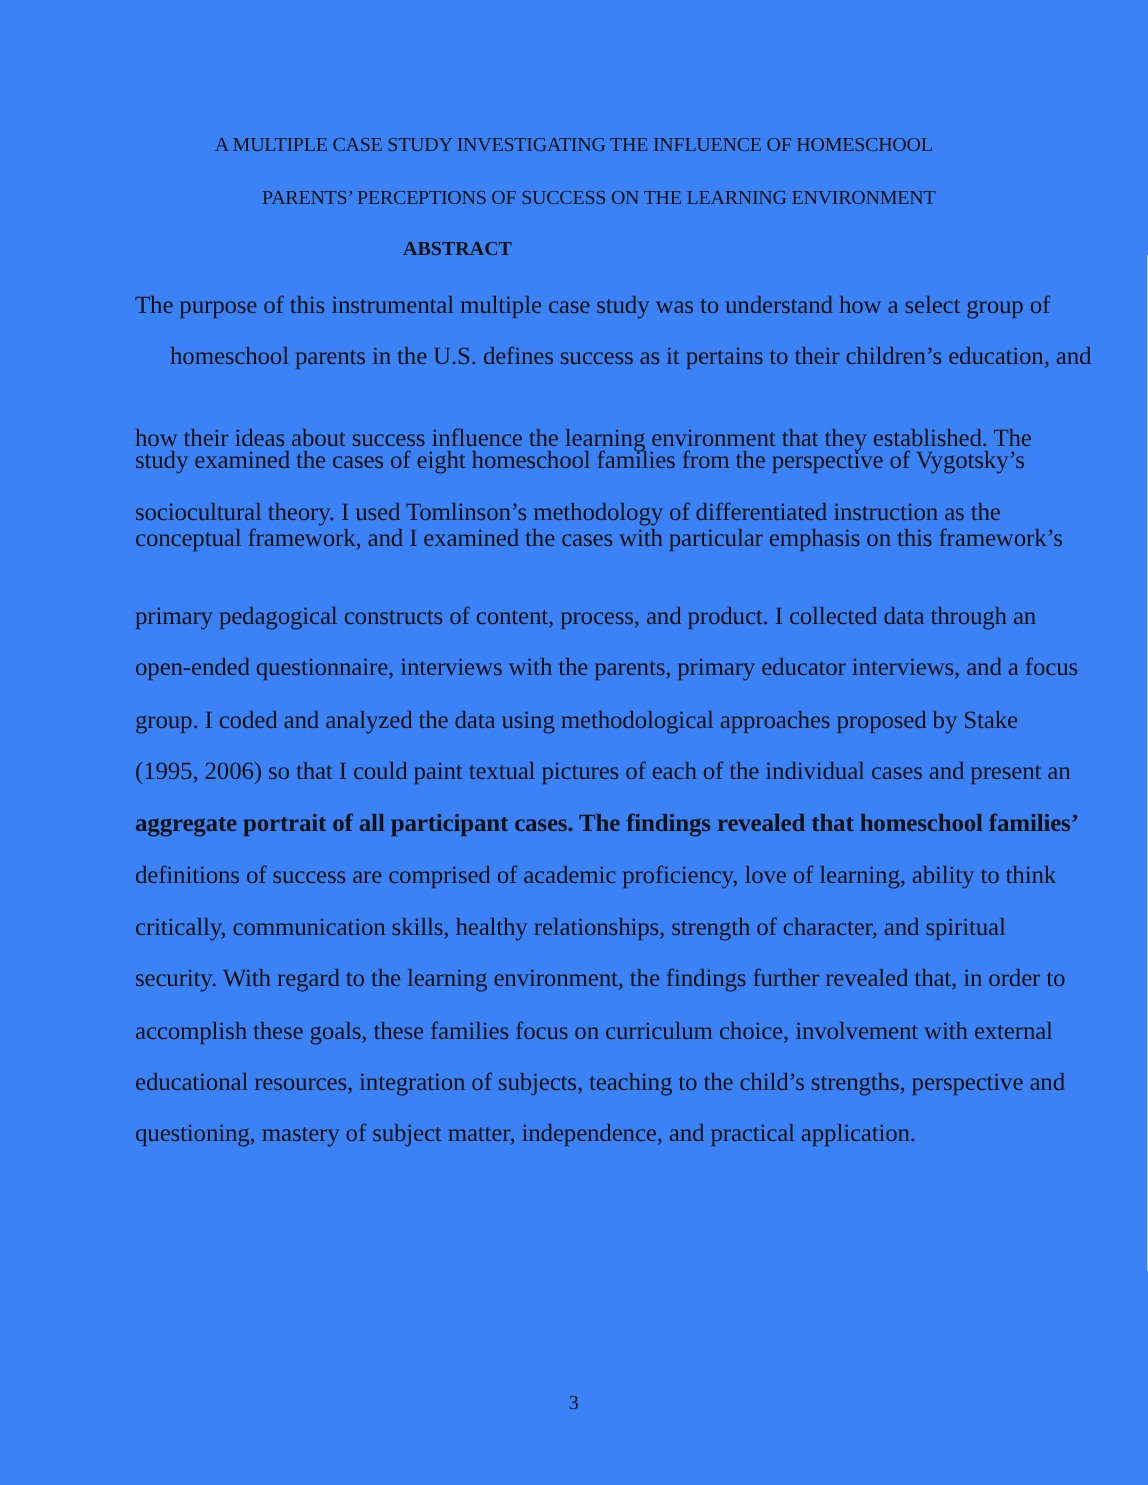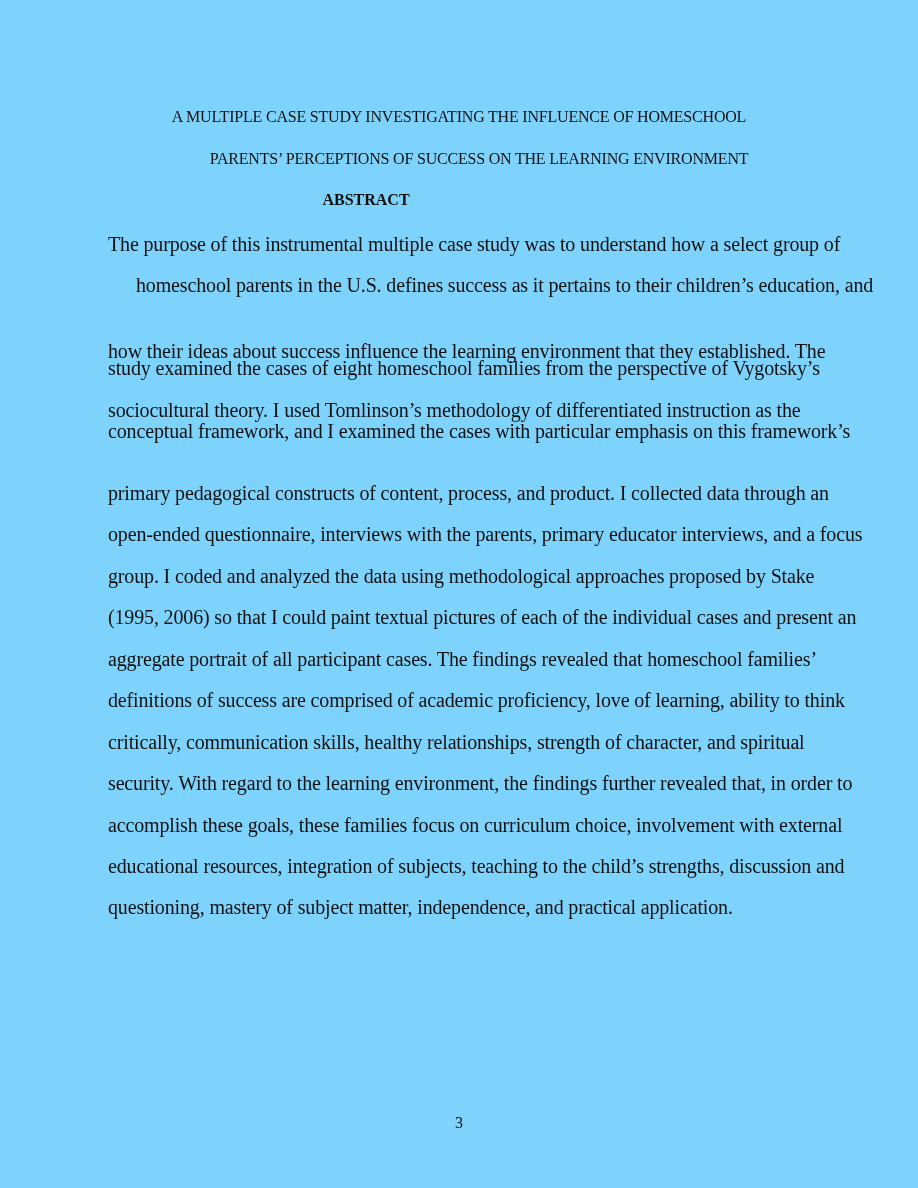--- a/index.html
+++ b/index.html
@@ -14,21 +14,21 @@
       overflow: hidden;
       font-family: "Liberation Serif", "DejaVu Serif", serif;
       color: #111111;
     }
     .page {
       position: absolute;
       left: 0;
       top: 0;
       width: 918px;
       height: 1188px;
-      background: #7dd3fc;
+      background: #3b82f6;
     }
     .title-line {
       position: absolute;
       left: 0;
       width: 918px;
       text-align: center;
       font-size: 16px;
       letter-spacing: -0.2px;
       white-space: nowrap;
     }
@@ -76,25 +76,25 @@
     <div class="body-line" style="top:233px;">The purpose of this instrumental multiple case study was to understand how a select group of</div>
     <div class="body-line" style="top:274px;margin-left:28px;">homeschool parents in the U.S. defines success as it pertains to their children’s education, and</div>
     <div class="body-line" style="top:304px;margin-top:36px;">how their ideas about success influence the learning environment that they established.  The</div>
     <div class="body-line" style="top:357px;">study examined the cases of eight homeschool families from the perspective of Vygotsky’s</div>
     <div class="body-line" style="top:399px;">sociocultural theory.  I used Tomlinson’s methodology of differentiated instruction as the</div>
     <div class="body-line" style="top:420px;text-align:center;">conceptual framework, and I examined the cases with particular emphasis on this framework’s</div>
     <div class="body-line" style="top:482px;">primary pedagogical constructs of content, process, and product.  I collected data through an</div>
     <div class="body-line" style="top:523px;">open-ended questionnaire, interviews with the parents, primary educator interviews, and a focus</div>
     <div class="body-line" style="top:565px;">group.  I coded and analyzed the data using methodological approaches proposed by Stake</div>
     <div class="body-line" style="top:606px;">(1995, 2006) so that I could paint textual pictures of each of the individual cases and present an</div>
-    <div class="body-line" style="top:648px;">aggregate portrait of all participant cases.  The findings revealed that homeschool families’</div>
+    <div class="body-line" style="top:648px;font-weight:bold;">aggregate portrait of all participant cases.  The findings revealed that homeschool families’</div>
     <div class="body-line" style="top:689px;text-align:center;">definitions of success are comprised of academic proficiency, love of learning, ability to think</div>
     <div class="body-line" style="top:731px;">critically, communication skills, healthy relationships, strength of character, and spiritual</div>
     <div class="body-line" style="top:772px;">security.  With regard to the learning environment, the findings further revealed that, in order to</div>
     <div class="body-line" style="top:814px;">accomplish these goals, these families focus on curriculum choice, involvement with external</div>
-    <div class="body-line" style="top:855px;">educational resources, integration of subjects, teaching to the child’s strengths, discussion and</div>
+    <div class="body-line" style="top:855px;">educational resources, integration of subjects, teaching to the child’s strengths, perspective and</div>
     <div class="body-line" style="top:896px;">questioning, mastery of subject matter, independence, and practical application.</div>
   </div>
 
 
   <div class="page-number" style="top:1114px;">3</div>
 
 </div>
 
 </body></html>

